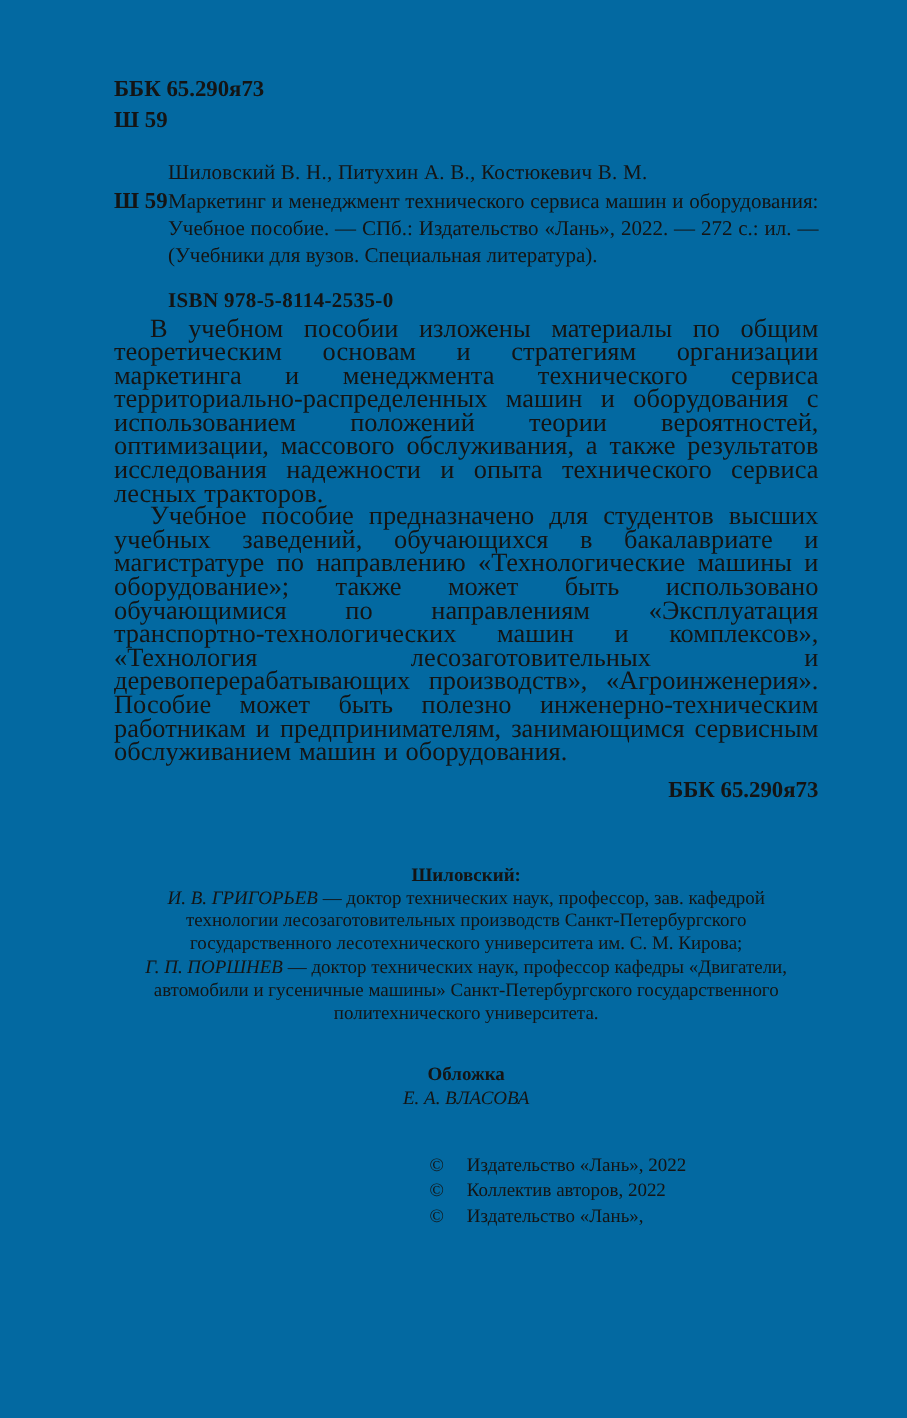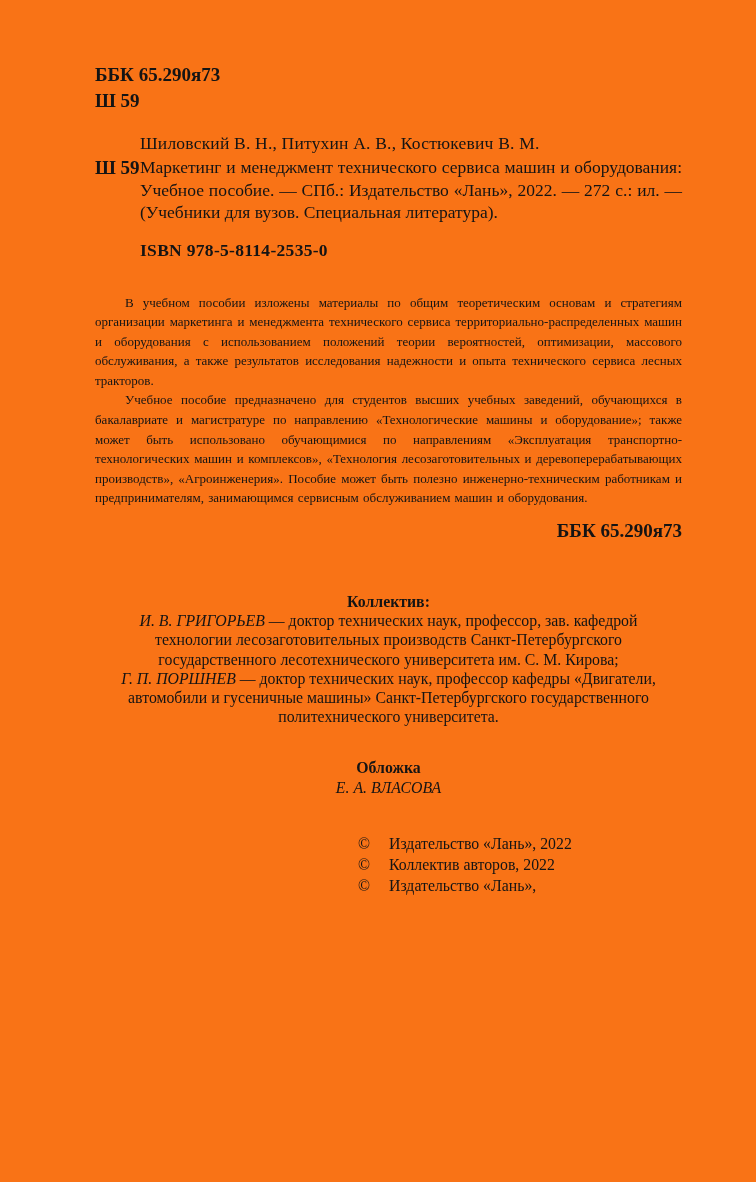--- a/index.html
+++ b/index.html
@@ -1,21 +1,21 @@
 <!DOCTYPE html>
 <html><head>
 <meta charset="utf-8">
 <style>
   html, body { margin: 0; padding: 0; background: #e8e8e8; }
   .page {
     position: relative;
     width: 756px;
     height: 1182px;
     margin: 0 auto;
-    background: #f97316;
+    background: #0369a1;
     color: #141414;
     font-family: "Liberation Serif", "DejaVu Serif", serif;
     box-sizing: border-box;
     padding: 62px 74px 0 95px;
     overflow: hidden;
   }
   .bbk-top { font-weight: bold; font-size: 19px; line-height: 26px; }
   .authors {
     font-weight: normal;
     font-size: 17.5px;
@@ -34,22 +34,22 @@
     line-height: 22.5px;
     text-align: justify;
   }
   .isbn {
     font-weight: bold;
     font-size: 17.5px;
     margin: 16px 0 0 45px;
     letter-spacing: 0.3px;
   }
   .annotation {
-    margin-top: 32px;
-    font-size: 13px;
+    margin-top: 3px;
+    font-size: 22px;
     line-height: 19.6px;
     text-align: justify;
     word-spacing: 1px;
   }
   .annotation p { margin: 0; text-indent: 30px; }
   .bbk-bottom {
     text-align: right;
     font-weight: bold;
     font-size: 19px;
     margin-top: 12px;
@@ -110,21 +110,21 @@
 
   <div class="annotation">
     <p>В учебном пособии изложены материалы по общим теоретическим основам и стратегиям организации маркетинга и менеджмента технического сервиса территориально-распределенных машин и оборудования с использованием положений теории вероятностей, оптимизации, массового обслуживания, а также результатов исследования надежности и опыта технического сервиса лесных тракторов.</p>
     <p>Учебное пособие предназначено для студентов высших учебных заведений, обучающихся в бакалавриате и магистратуре по направлению «Технологические машины и оборудование»; также может быть использовано обучающимися по направлениям «Эксплуатация транспортно-технологических машин и комплексов», «Технология лесозаготовительных и деревоперерабатывающих производств», «Агроинженерия». Пособие может быть полезно инженерно-техническим работникам и предпринимателям, занимающимся сервисным обслуживанием машин и оборудования.</p>
   </div>
 
   <div class="bbk-bottom">ББК 65.290я73</div>
 
 
   <div class="reviewers">
-    <div class="reviewers-heading">Коллектив:</div>
+    <div class="reviewers-heading">Шиловский:</div>
     <p class="reviewer"><span class="reviewer-name">И. В. ГРИГОРЬЕВ</span><span> — доктор технических наук, профессор, зав. кафедрой технологии лесозаготовительных производств Санкт-Петербургского государственного лесотехнического университета им. С. М. Кирова;</span></p>
     <p class="reviewer"><span class="reviewer-name">Г. П. ПОРШНЕВ</span><span> — доктор технических наук, профессор кафедры «Двигатели, автомобили и гусеничные машины» Санкт-Петербургского государственного политехнического университета.</span></p>
   </div>
 
   <div class="cover">
     <div class="cover-label">Обложка</div>
     <div class="cover-name">Е. А. ВЛАСОВА</div>
   </div>
 
   <div class="copyrights">

